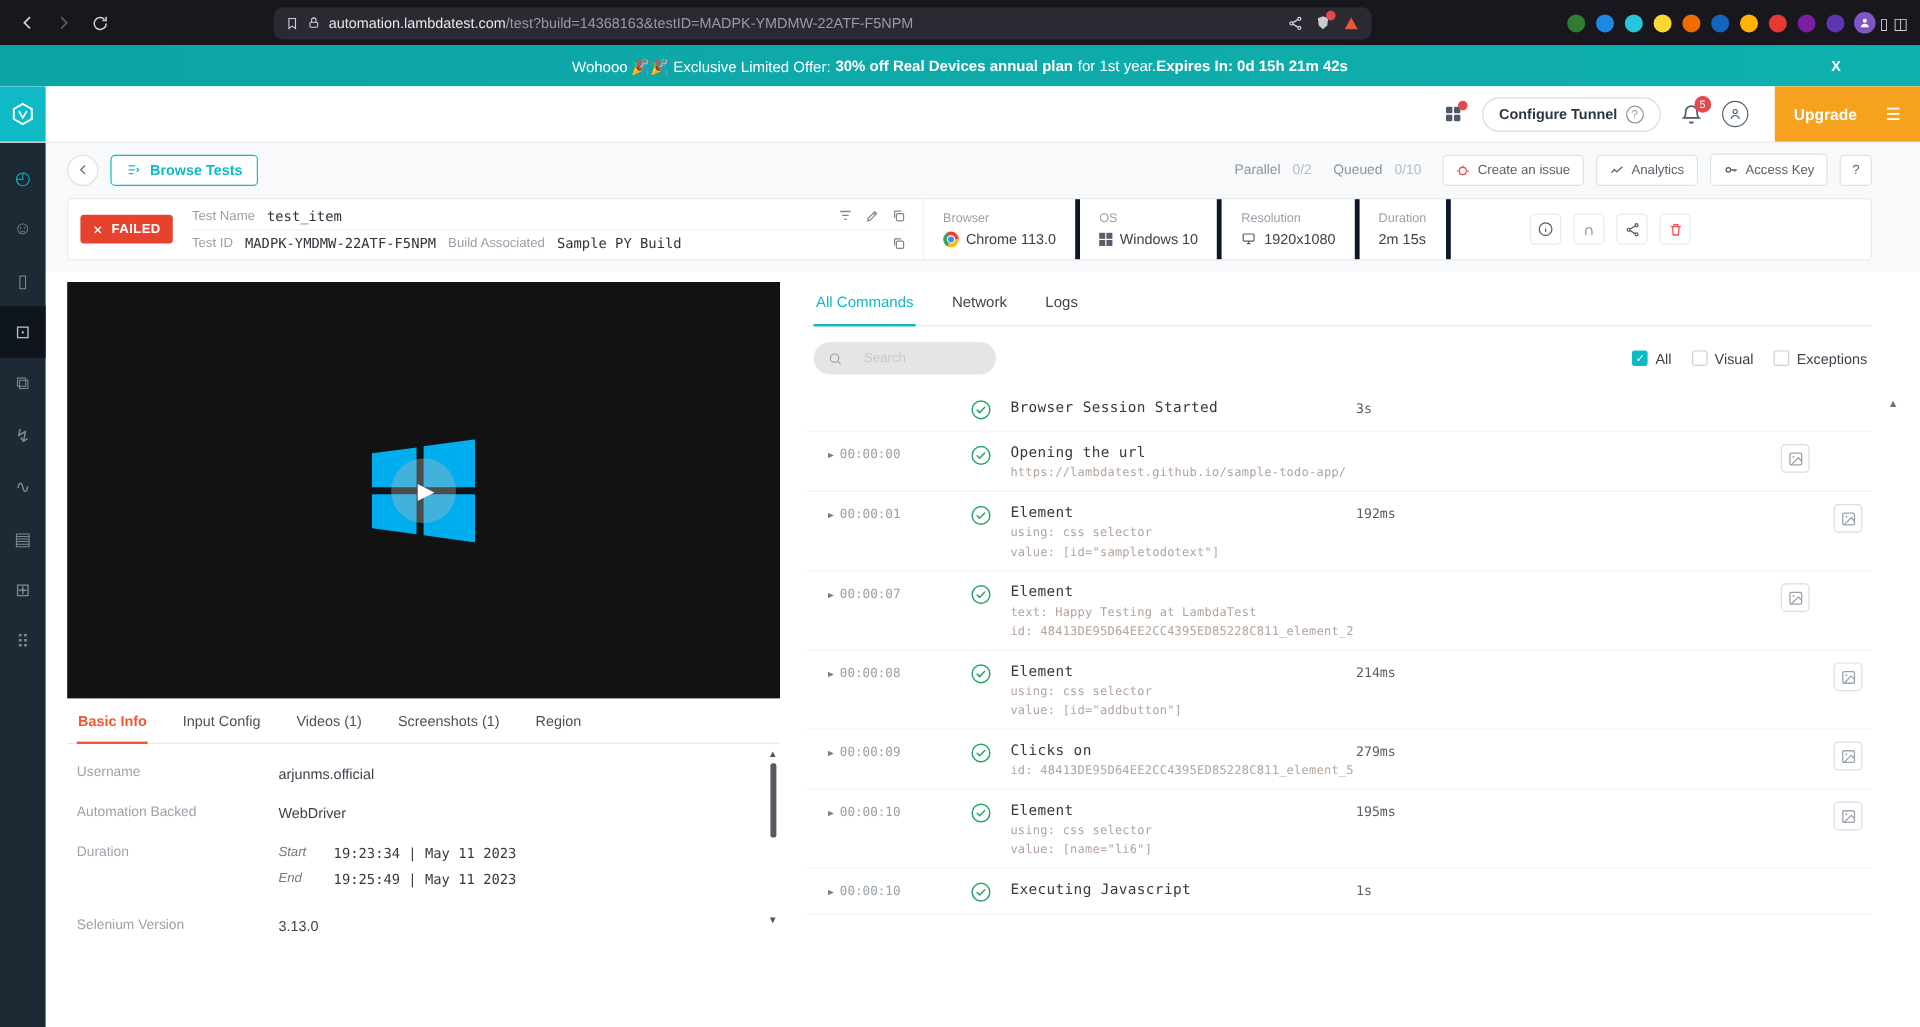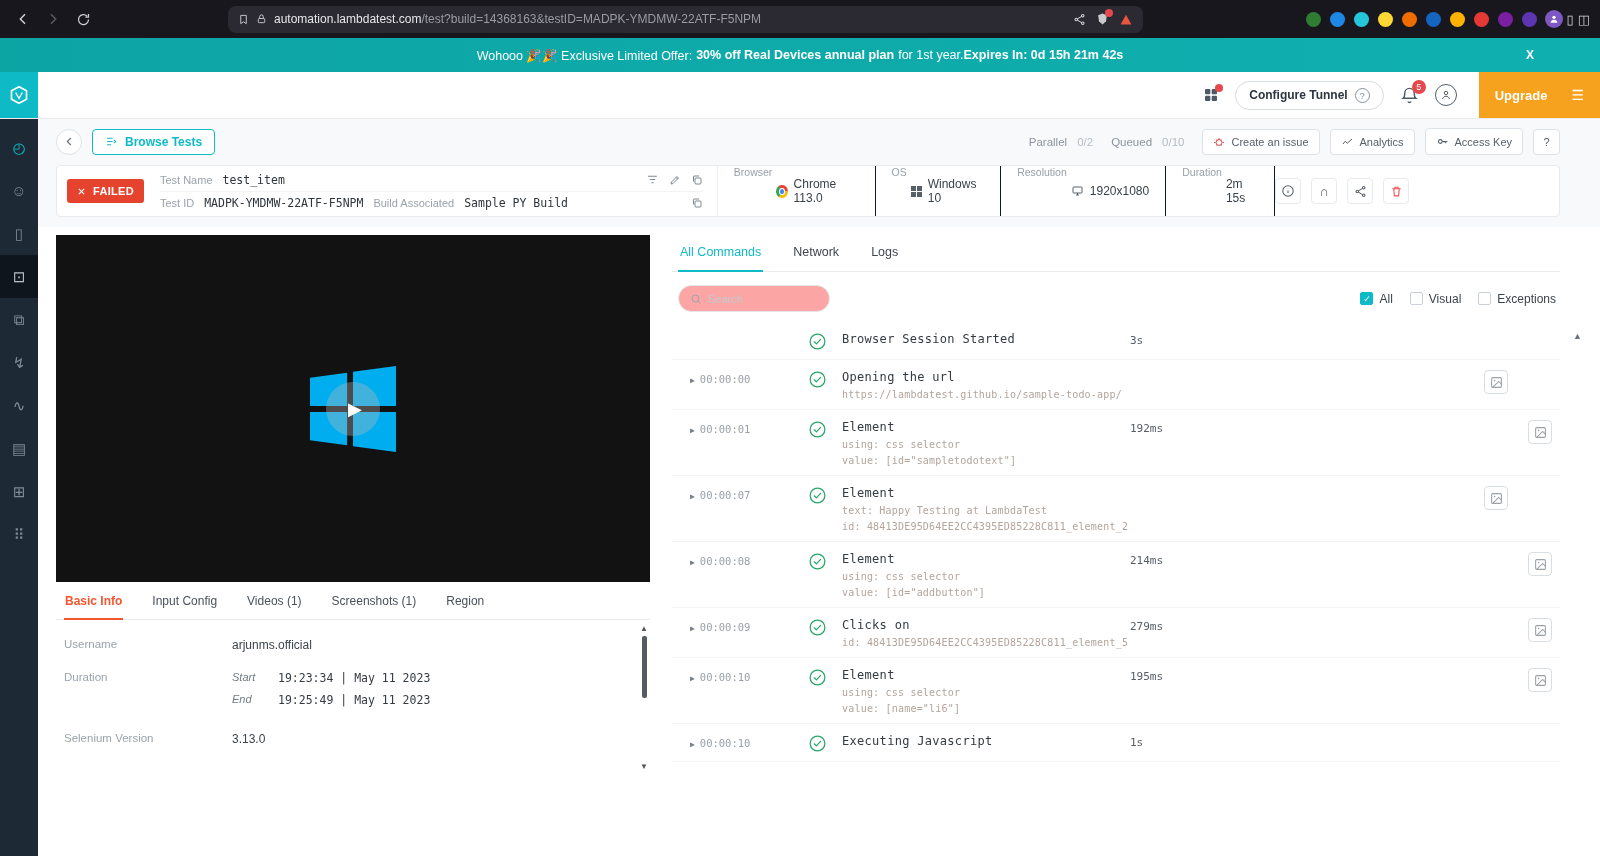--- a/index.html
+++ b/index.html
@@ -80,21 +80,21 @@
   .test-card { background:#fff; border:1px solid #e8ebee; border-radius:4px; display:flex; align-items:stretch; height:52px; }
   .failed-badge { align-self:center; margin:0 16px 0 10px; background:#e5432e; color:#fff; font-size:11px; font-weight:700;
     border-radius:3px; padding:6px 10px; display:flex; align-items:center; gap:7px; letter-spacing:.3px; }
   .name-col { width:610px; display:flex; flex-direction:column; justify-content:center; border-right:1px solid #eef1f3; padding-right:14px; }
   .name-row { display:flex; align-items:center; gap:10px; padding:4px 0; }
   .name-row.first { border-bottom:1px solid #f1f3f5; }
   .kv-label { font-size:11px; color:#98a1aa; white-space:nowrap; }
   .kv-value { font-size:11.5px; color:#2e353c; }
   .row-icons { margin-left:auto; display:flex; align-items:center; gap:10px; }
   .tiny-icon-btn { background:none; border:none; color:#7d8790; display:flex; }
-  .spec-col { display:flex; flex-direction:row; justify-content:center; padding:0 16px; border-right:1px solid #0f172a; gap:4px; }
+  .spec-col { display:flex; flex-direction:column; justify-content:center; padding:0 16px; border-right:4px solid #0f172a; gap:4px; }
   .spec-col:last-of-type { border-right:none; }
   .spec-label { font-size:10.5px; color:#98a1aa; }
   .spec-value { display:flex; align-items:center; gap:6px; font-size:12px; color:#39414a; }
   .chrome-icon { width:13px; height:13px; border-radius:50%; position:relative;
     background:conic-gradient(from -30deg,#ea4335 0 33.3%,#fbbc05 0 66.6%,#34a853 0 100%); }
   .chrome-icon::after { content:""; position:absolute; inset:3px; background:#4285f4; border:1.2px solid #fff; border-radius:50%; }
   .win-icon { display:grid; grid-template-columns:5px 5px; gap:1px; }
   .win-icon span { width:5px; height:5px; background:#56606b; }
   .card-actions { margin-left:auto; margin-right:150px; display:flex; align-items:center; gap:10px; }
   .sq-btn { width:26px; height:26px; border:1px solid #e7ebef; border-radius:4px; background:#fff; color:#57606a;
@@ -122,22 +122,22 @@
   .mini-scroll .arr { font-size:8px; color:#4f565c; line-height:10px; background:none; border:none; }
   .mini-scroll .thumb { width:5px; height:62px; background:#555b61; border-radius:2px; margin-top:2px; }
   .mini-scroll .track { flex:1; }
 
   
   .right-col { flex:1; display:flex; flex-direction:column; min-width:0; position:relative; }
   .cmd-tabs { display:flex; gap:28px; border-bottom:1px solid #e8ebee; padding:0 6px; }
   .ctab { background:none; border:none; font-size:12.5px; color:#3f4650; padding:10px 2px 11px; border-bottom:2px solid transparent; margin-bottom:-1px; }
   .ctab.active { color:#0ebac5; border-bottom-color:#0ebac5; }
   .cmd-toolbar { display:flex; align-items:center; padding:13px 4px 10px 6px; }
-  .search-box { width:152px; height:27px; border:1px solid #e3e7ea; border-radius:14px; background:#fca5a5;
-    display:flex; align-items:center; gap:6px; padding:0 11px; }
+  .search-box { width:152px; height:27px; border:1px solid #e3e7ea; border-radius:14px; background:#e5e5e5;
+    display:flex; align-items:center; gap:18px; padding:0 11px; }
   .search-box input { border:none; outline:none; background:transparent; font-size:11px; color:#4a525b; width:100px; }
   .search-box input::placeholder { color:#c3cad1; }
   .filters { margin-left:auto; display:flex; align-items:center; gap:17px; }
   .filter { display:flex; align-items:center; gap:6px; font-size:12px; color:#3b434c; cursor:pointer; }
   .cb { width:13px; height:13px; border:1px solid #c9d0d7; border-radius:2px; background:#fff; display:inline-flex;
     align-items:center; justify-content:center; font-size:9px; color:#fff; }
   .cb.checked { background:#0ebac5; border-color:#0ebac5; }
   .cb.checked::after { content:"✓"; }
   .cmd-list { flex:1; overflow:hidden; }
   .cmd-row { display:grid; grid-template-columns:120px 50px 288px 1fr 44px; align-items:start;
@@ -493,20 +493,24 @@
           <button class="mtab">Screenshots (1)</button>
           <button class="mtab">Region</button>
         </div>
 
         <div class="info-list">
           <div class="info-row">
             <span class="info-label">Username</span>
             <span class="info-value">arjunms.official</span>
           </div>
           <div class="info-row">
+            <span class="info-label">Automation Backed</span>
+            <span class="info-value">WebDriver</span>
+          </div>
+          <div class="info-row">
             <span class="info-label">Duration</span>
             <span class="dur-grid">
               <span class="dur-sub">Start</span>
               <span class="dur-time">19:23:34 | May 11 2023</span>
               <span class="dur-sub">End</span>
               <span class="dur-time">19:25:49 | May 11 2023</span>
             </span>
           </div>
           <div class="info-row" style="margin-top:6px">
             <span class="info-label">Selenium Version</span>

